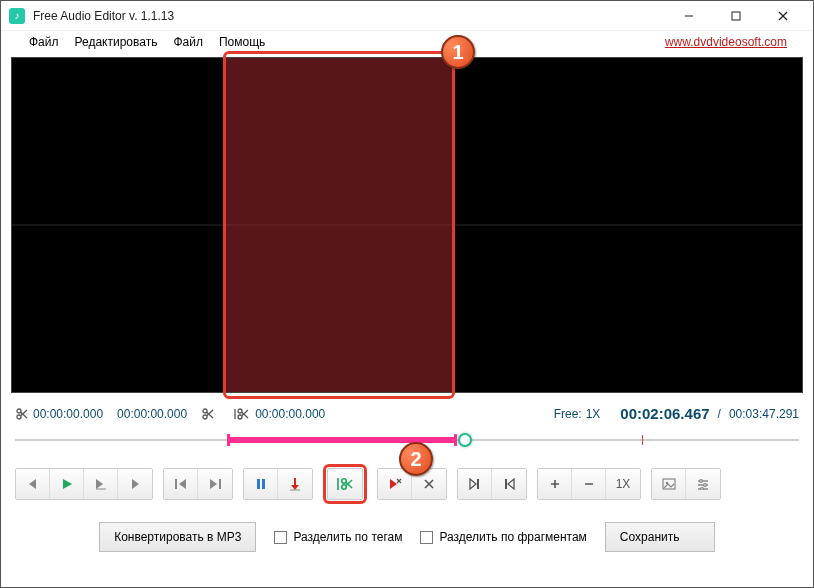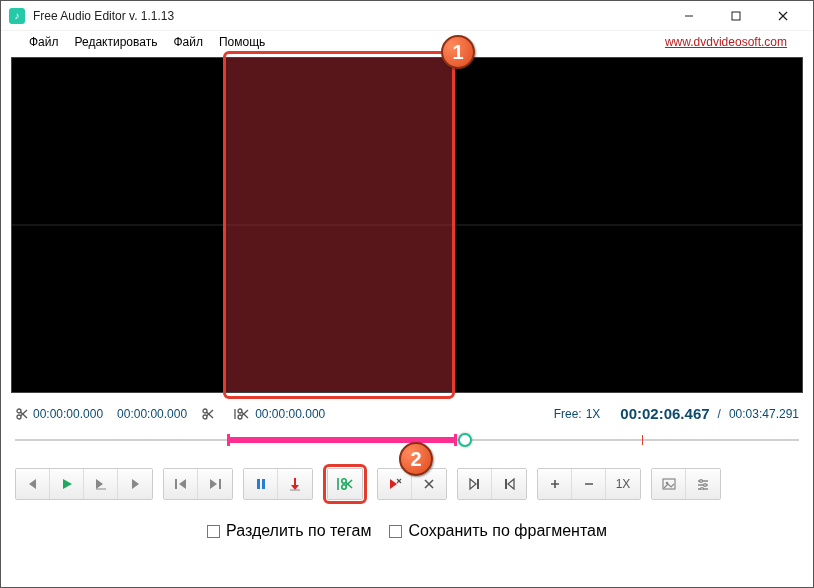--- a/index.html
+++ b/index.html
@@ -30,21 +30,21 @@
 .timeline .handle-a { left:27%; } .timeline .handle-b { left:56%; }
 .timeline .playhead { position:absolute; top:3px; left:56.5%; width:14px; height:14px; border-radius:50%; background:#fff; border:2px solid #1bbf8f; box-shadow:0 0 3px rgba(0,0,0,.3); }
 .timeline .tick { position:absolute; top:5px; width:1px; height:10px; background:#e43b2f; }
 .controls { display:flex; align-items:center; gap:10px; padding: 4px 14px 10px 14px; position:relative; }
 .btn-group { display:inline-flex; border:1px solid #ccc; border-radius:2px; overflow:hidden; }
 .btn { border:none; border-right:1px solid #ddd; background:#f7f7f7; background-image:linear-gradient(#fdfdfd,#ececec); min-width:34px; height:30px; display:inline-flex; align-items:center; justify-content:center; padding:0 8px; font-size:12px; color:#555; }
 .btn:last-child { border-right:none; }
 .btn svg { display:block; }
 .bottom-row { display:flex; align-items:center; justify-content:center; gap:18px; padding: 8px 14px 14px 14px; }
 .btn-wide { border:1px solid #bdbdbd; background:linear-gradient(#f5f5f5,#e7e7e7); height:30px; padding:0 14px; display:inline-flex; align-items:center; font-size:12px; }
-.chk { display:inline-flex; align-items:center; gap:6px; font-size:16px; }
+.chk { display:inline-flex; align-items:center; gap:6px; font-size:12px; }
 .chk-box { width:13px; height:13px; border:1px solid #777; background:#fff; display:inline-block; }
 .cut-highlight { border:3px solid #e43b2f; border-radius:6px; padding:1px; }
 .zoom-val { margin: 0 4px; }
 .time-current { font-weight:bold; font-size:15px; }
 </style>
 </head>
 <body>
 
 <div class="window">
 
@@ -1079,27 +1079,29 @@
               <circle cx="5" cy="3" r="1.4" fill="#fff"></circle>
               <circle cx="9" cy="7" r="1.4" fill="#fff"></circle>
               <circle cx="6" cy="11" r="1.4" fill="#fff"></circle>
             </g>
           </svg>
         </button>
     </div>
   </div>
 
   <div class="bottom-row">
+    <button class="btn-wide">Конвертировать в MP3</button>
     <label class="chk">
       <span class="chk-box"></span>
       <span>Разделить по тегам</span>
     </label>
     <label class="chk">
       <span class="chk-box"></span>
-      <span>Сохранить по фрагментам</span>
+      <span>Разделить по фрагментам</span>
     </label>
+    <button class="btn-wide" style="min-width:110px">Сохранить</button>
   </div>
 
   <div class="annot-box-1" style="top:50px; left:222px; width:232px; height:348px;"></div>
   <div class="annot-badge" style="top:34px; left:440px;">1</div>
   <div class="annot-badge" style="top:441px; left:398px;">2</div>
 
 </div>
 
 </body></html>

